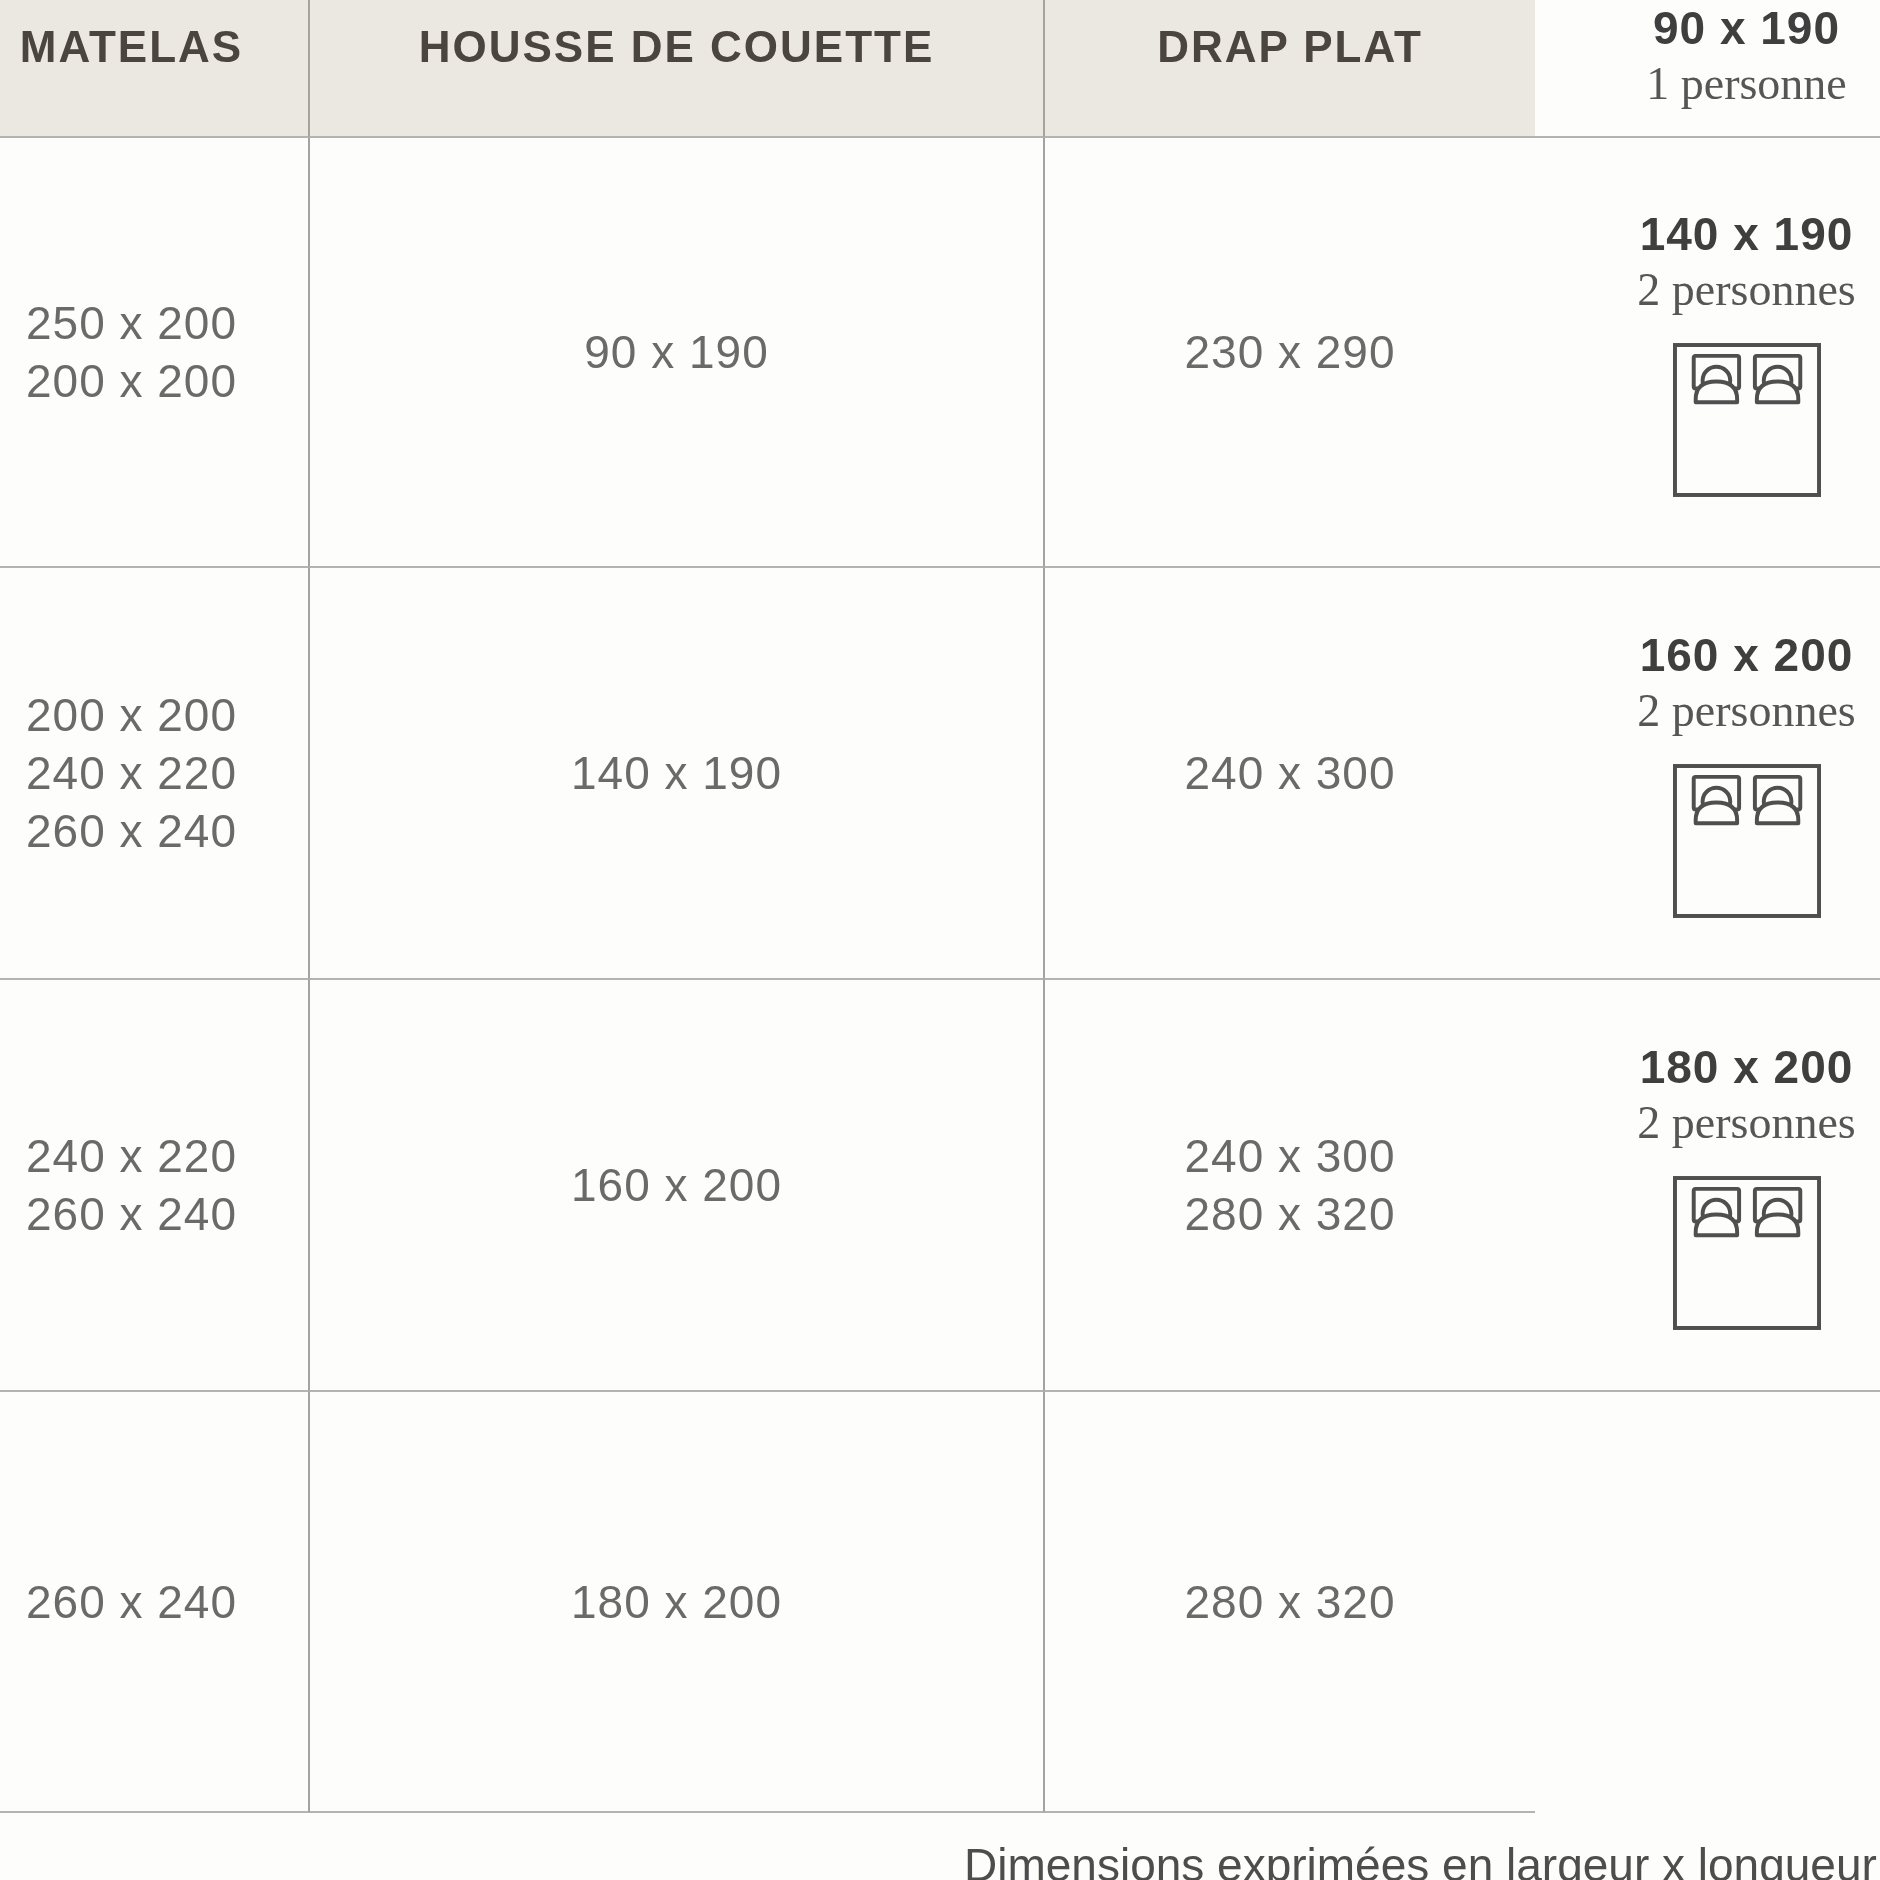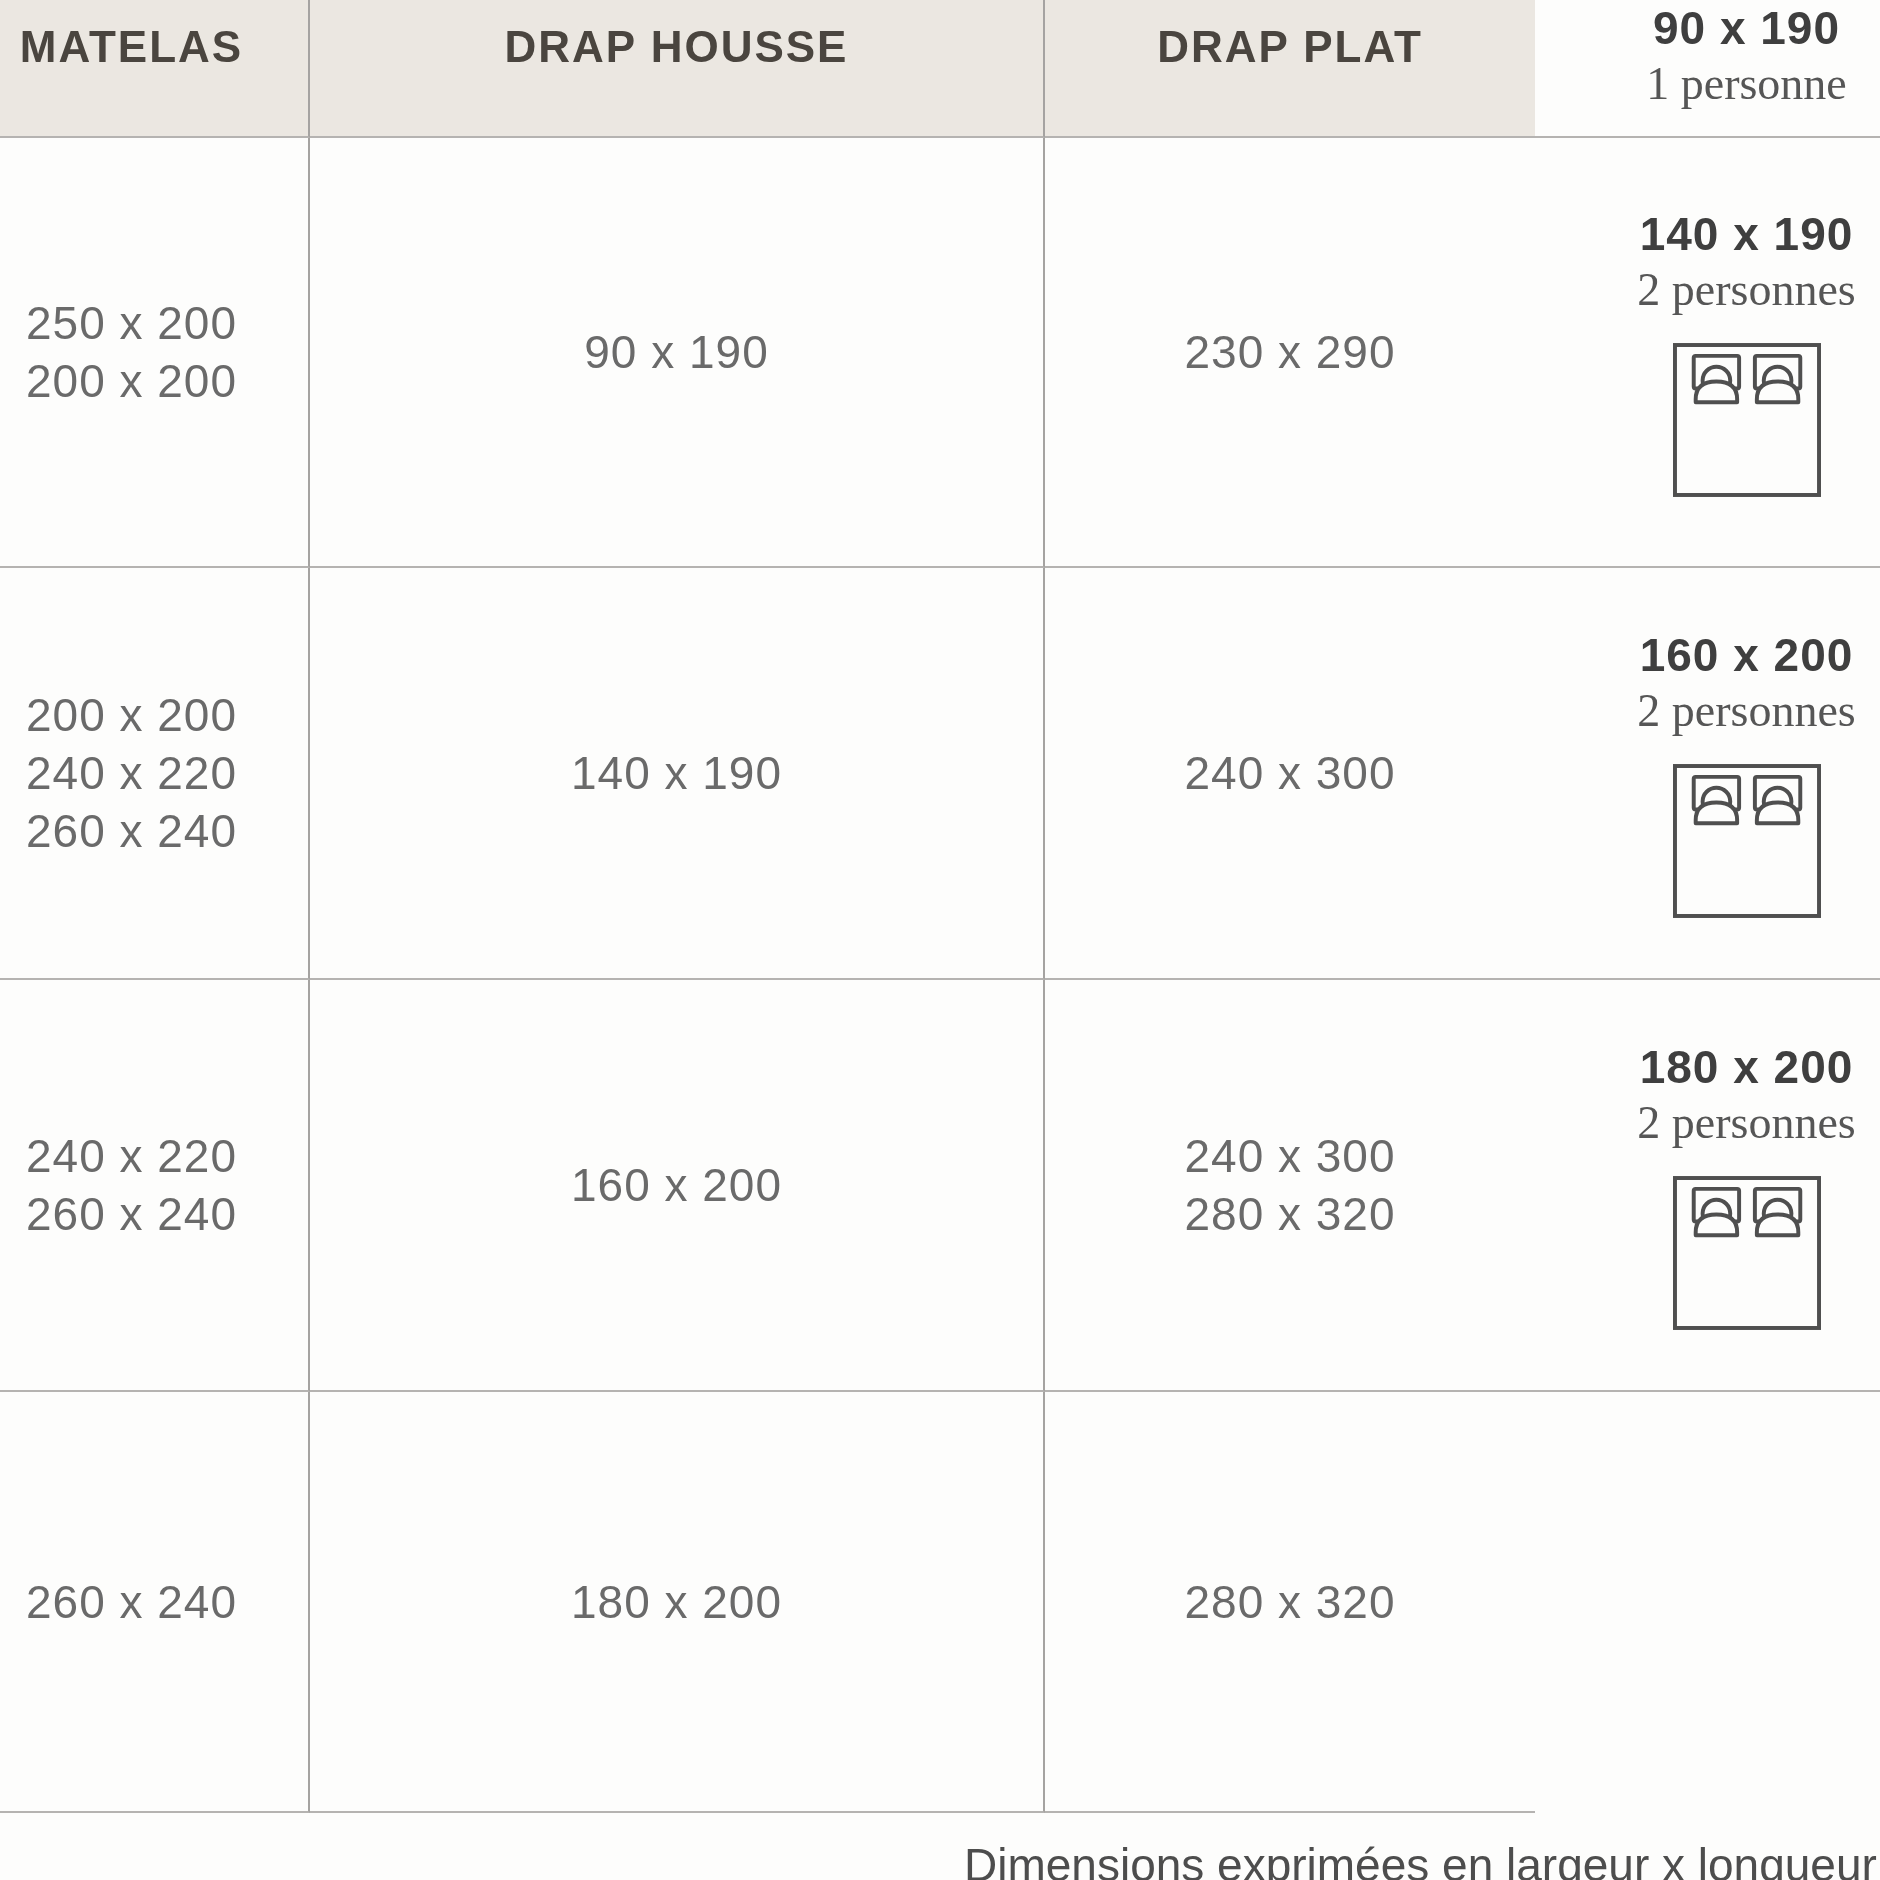--- a/index.html
+++ b/index.html
@@ -42,21 +42,21 @@
 </style>
 </head>
 <body>
 
 <div class="size-table">
 
   <div class="cell th vline">
     <span>MATELAS</span>
   </div>
   <div class="cell th vline">
-    <span>DRAP HOUSSE</span>
+    <span>HOUSSE DE COUETTE</span>
   </div>
   <div class="cell th">
     <span>DRAP PLAT</span>
   </div>
 
   <div class="cell vline mattress-cell">
     <div class="m-size">90 x 190</div>
     <div class="m-cap">1 personne</div>
     <svg class="bed-icon" width="80" height="140" viewBox="0 0 80 140">
       <rect x="2" y="2" width="76" height="136" fill="none" stroke="#4f4f4f" stroke-width="4"></rect>

